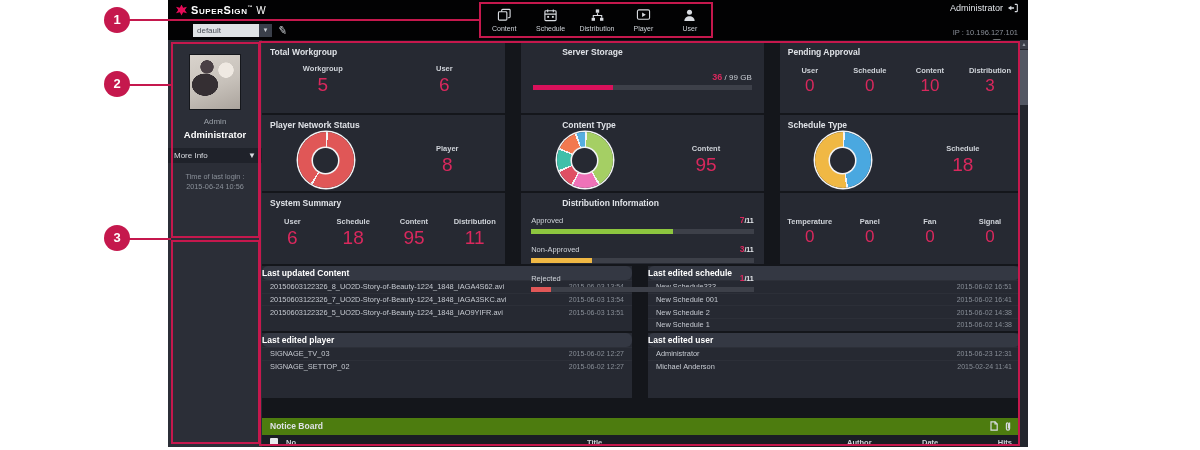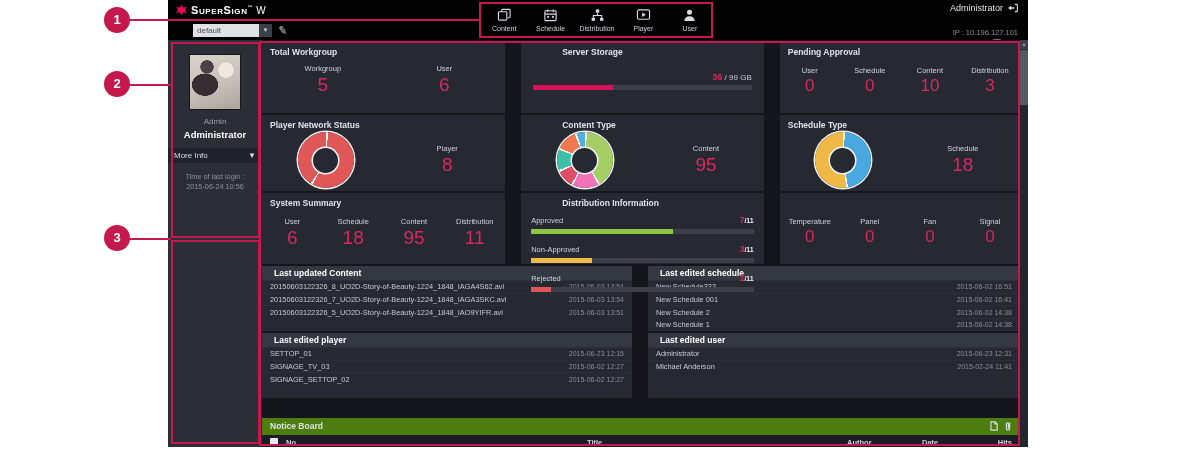--- a/index.html
+++ b/index.html
@@ -57,21 +57,21 @@
   .main { position:absolute; left:94px; top:40px; width:758px; height:407px; background:#14161b; }
   .dashbar { height:15px; background:#272b34; color:#e8eaee; font-size:9px; font-weight:bold; line-height:15px; padding-left:8px; }
   .prow { display:flex; gap:16px; margin-top:2px; }
   .panel { background:#262932; position:relative; padding:5px 8px; }
   .p-title { font-size:8.5px; font-weight:bold; color:#dfe2e7; }
   .c1 { width:253px; } .c2 { width:251px;padding-left:41px; } .c3 { width:250px; }
   .h71 { height:71px; } .h76 { height:76px; }
 
   .stats { position:absolute; left:0; right:0; top:24px; display:flex; }
   .stat { flex:1; text-align:center; }
-  .stat-label { font-size:7.5px; font-weight:normal; color:#cfd3d9; }
+  .stat-label { font-size:7.5px; font-weight:bold; color:#cfd3d9; }
   .stat-value { font-size:19px; color:#d9285d; margin-top:1px; font-weight:400; }
   .stats-two { top:22px; }
 
   
   .storage-wrap { position:absolute; left:12px; right:12px; top:30px; }
   .storage-text { text-align:right; font-size:8px; color:#c9cdd4; margin-bottom:3px; }
   .storage-used { color:#d9285d; font-weight:bold; font-size:9px;margin-left:46px; }
   .bar-track { height:5px; background:#3d4049; }
   .bar-fill { height:100%; }
 
@@ -88,21 +88,21 @@
   .dist-item { margin-bottom:4px; }
   .dist-line { display:flex; justify-content:space-between; align-items:baseline; }
   .dist-label { font-size:7.5px; color:#cfd3d9; }
   .dist-num { font-size:8.5px; font-weight:bold; color:#d9285d; }
   .dist-total { font-size:7px; font-weight:bold; color:#e8eaee; }
   .dist-track { height:5px; background:#3d4049; margin-top:2px; }
 
   
   .list-panel { background:#262932; height:65px; overflow:hidden; }
   .lw { width:377px; } .rw { width:379px; }
-  .list-head { height:14px; background:#343843; color:#fff; font-size:8.5px; font-weight:bold; line-height:14px; padding:0 12px; }
+  .list-head { height:14px; background:#343843; color:#fff; font-size:8.5px; font-weight:bold; line-height:14px; padding:0 0;border-radius:6px; }
   .list-row { height:12.7px; display:flex; justify-content:space-between; align-items:center; padding:0 8px; border-top:1px solid #2c2f38; cursor:pointer; }
   .list-row:first-of-type { border-top:none; }
   .row-name { font-size:7.4px; color:#c6cad1; white-space:nowrap; overflow:hidden; }
   .row-date { font-size:7px; color:#878d96; white-space:nowrap; margin-left:8px; }
 
   
   .notice { margin-top:20px; background:#4d7c0f; height:34px; position:relative; }
   .notice-head { height:16px; display:flex; align-items:center; justify-content:space-between; padding:0 8px; }
   .notice-title { font-size:8.5px; font-weight:bold; color:#dfe2e7; }
   .notice-icons { display:flex; gap:6px; }
@@ -407,24 +407,20 @@
         <div class="list-row">
             <span class="row-name">New Schedule 1</span>
             <span class="row-date">2015-06-02 14:38</span>
           </div>
       </div>
     </div>
 
     <div class="prow">
       <div class="list-panel lw">
         <div class="list-head">Last edited player</div>
-        <div class="list-row">
-            <span class="row-name">SETTOP_01</span>
-            <span class="row-date">2015-06-23 12:15</span>
-          </div>
         <div class="list-row">
             <span class="row-name">SIGNAGE_TV_03</span>
             <span class="row-date">2015-06-02 12:27</span>
           </div>
         <div class="list-row">
             <span class="row-name">SIGNAGE_SETTOP_02</span>
             <span class="row-date">2015-06-02 12:27</span>
           </div>
       </div>
       <div class="list-panel rw">

